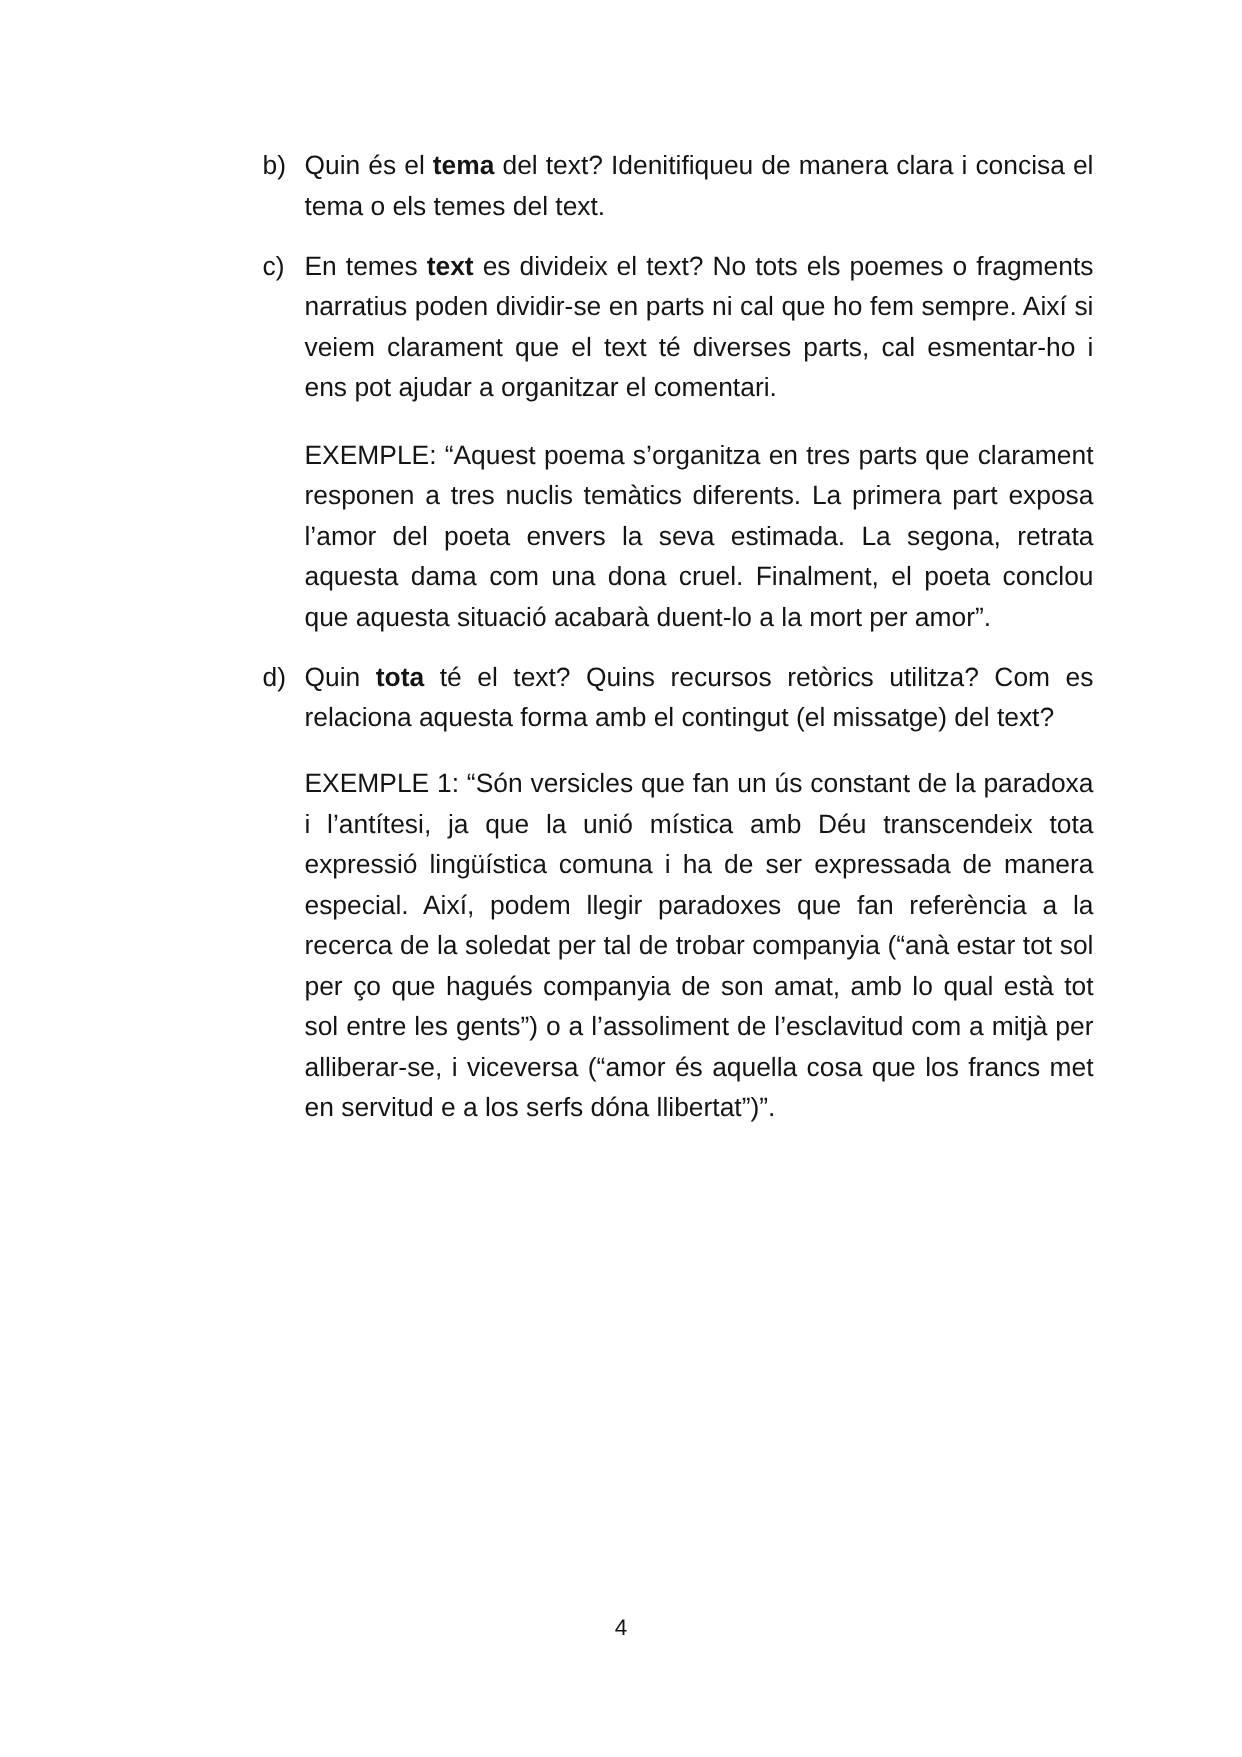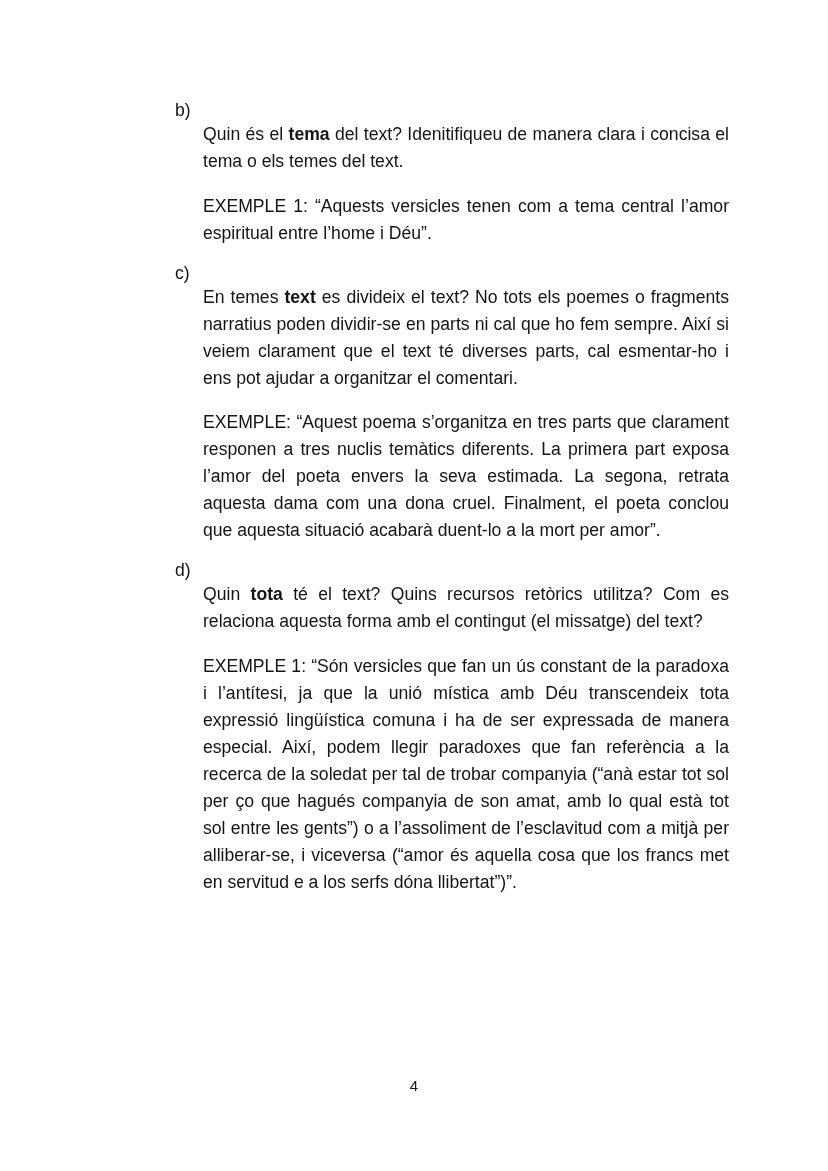--- a/index.html
+++ b/index.html
@@ -41,21 +41,20 @@
     white-space: nowrap;
   }
   .item-body {
     flex: 1 1 auto;
     font-size: 17.6px;
     line-height: 27px;
     text-align: justify;
     text-justify: inter-word;
     hyphens: none;
     color: #141414;
-    margin-top: 24px;
   }
   .item-body b {
     font-weight: 700;
   }
   
   .example {
     margin-left: 28px;
     margin-bottom: 13px;
     font-size: 17.6px;
     line-height: 27px;
@@ -78,21 +77,20 @@
 </head>
 <body>
 
 <div id="page">
 
   <div id="content">
       <div class="item">
         <div class="item-marker">b)</div>
         <div class="item-body"><span>Quin és el </span><b>tema</b><span> del text? Idenitifiqueu de manera clara i concisa el tema o els temes del text.</span></div>
       </div>
-      <p class="example">EXEMPLE 1: “Aquests versicles tenen com a tema central l’amor espiritual entre l’home i Déu”.</p>
       <div class="item">
         <div class="item-marker">c)</div>
         <div class="item-body"><span>En temes </span><b>text</b><span> es divideix el text? No tots els poemes o fragments narratius poden dividir-se en parts ni cal que ho fem sempre. Així si veiem clarament que el text té diverses parts, cal esmentar-ho i ens pot ajudar a organitzar el comentari.</span></div>
       </div>
       <p class="example">EXEMPLE: “Aquest poema s’organitza en tres parts que clarament responen a tres nuclis temàtics diferents. La primera part exposa l’amor del poeta envers la seva estimada. La segona, retrata aquesta dama com una dona cruel. Finalment, el poeta conclou que aquesta situació acabarà duent-lo a la mort per amor”.</p>
       <div class="item">
         <div class="item-marker">d)</div>
         <div class="item-body"><span>Quin </span><b>tota</b><span> té el text? Quins recursos retòrics utilitza? Com es relaciona aquesta forma amb el contingut (el missatge) del text?</span></div>
       </div>
       <p class="example">EXEMPLE 1: “Són versicles que fan un ús constant de la paradoxa i l’antítesi, ja que la unió mística amb Déu transcendeix tota expressió lingüística comuna i ha de ser expressada de manera especial. Així, podem llegir paradoxes que fan referència a la recerca de la soledat per tal de trobar companyia (“anà estar tot sol per ço que hagués companyia de son amat, amb lo qual està tot sol entre les gents”) o a l’assoliment de l’esclavitud com a mitjà per alliberar-se, i viceversa (“amor és aquella cosa que los francs met en servitud e a los serfs dóna llibertat”)”.</p>

